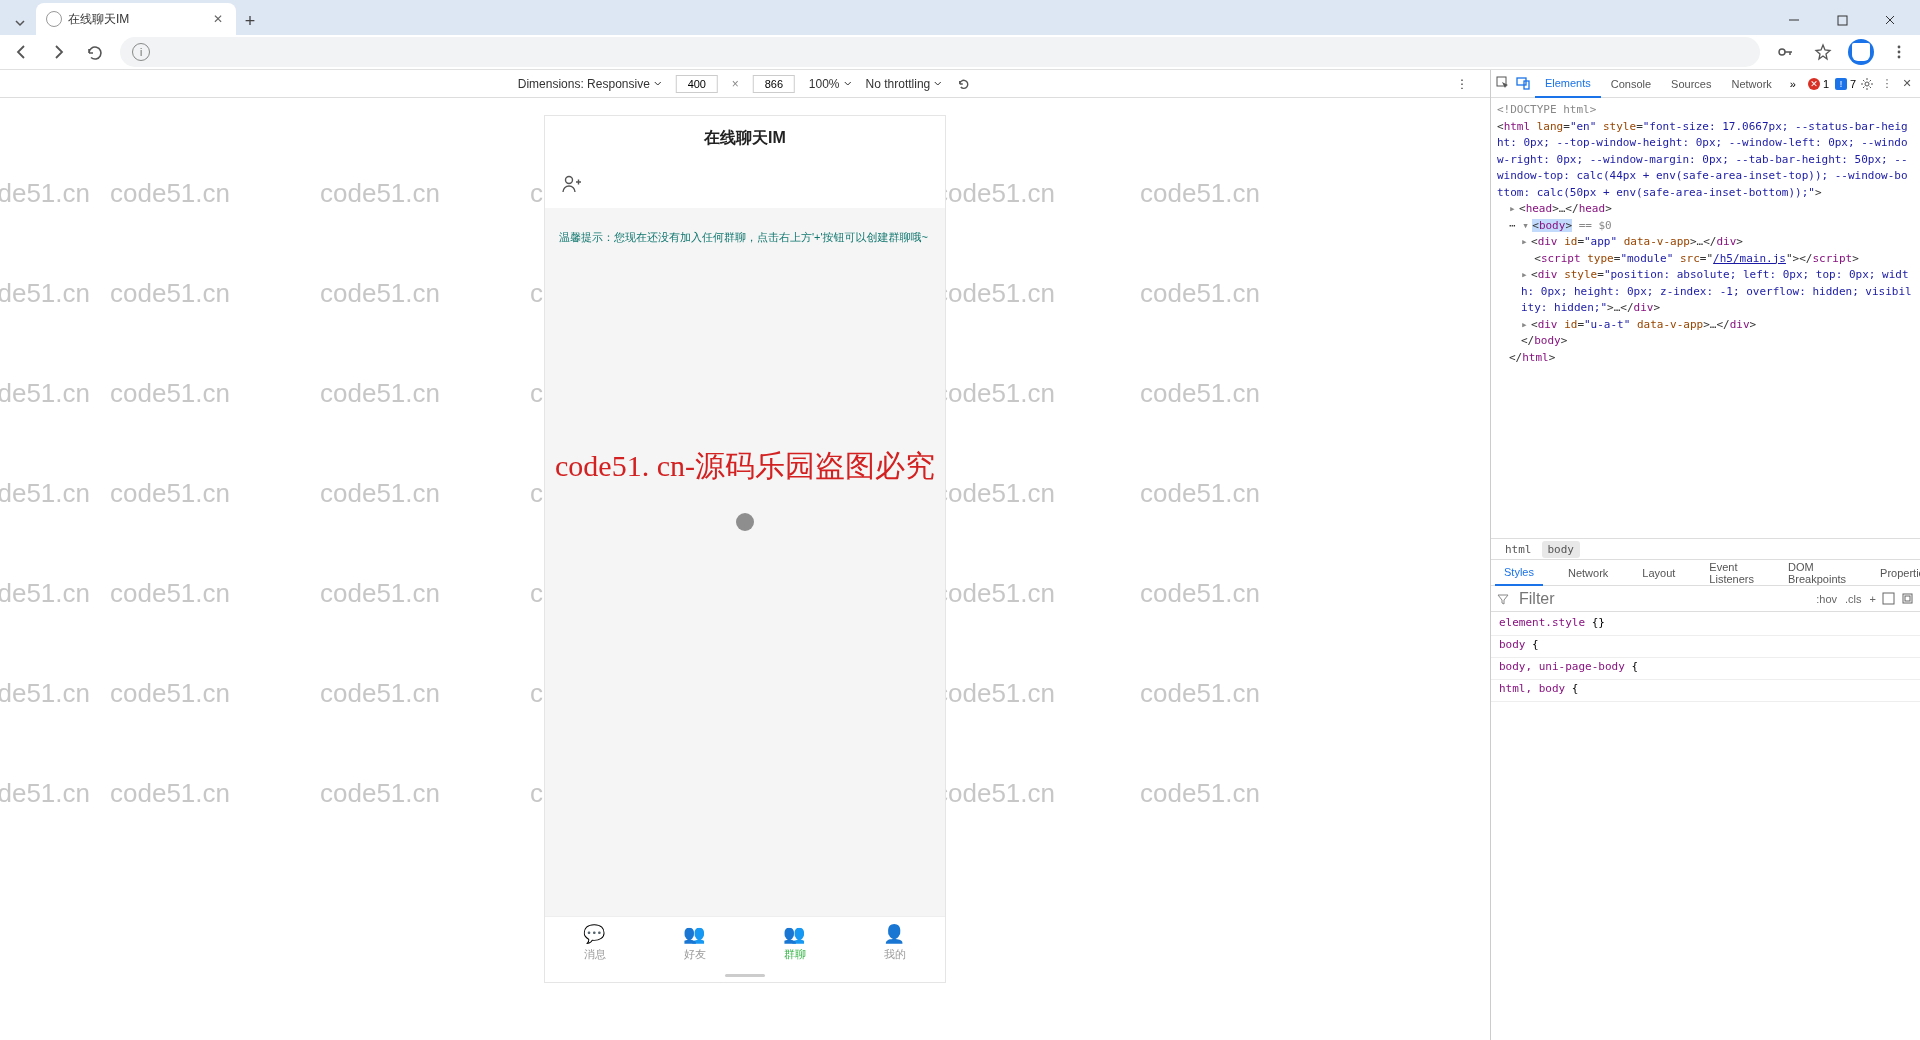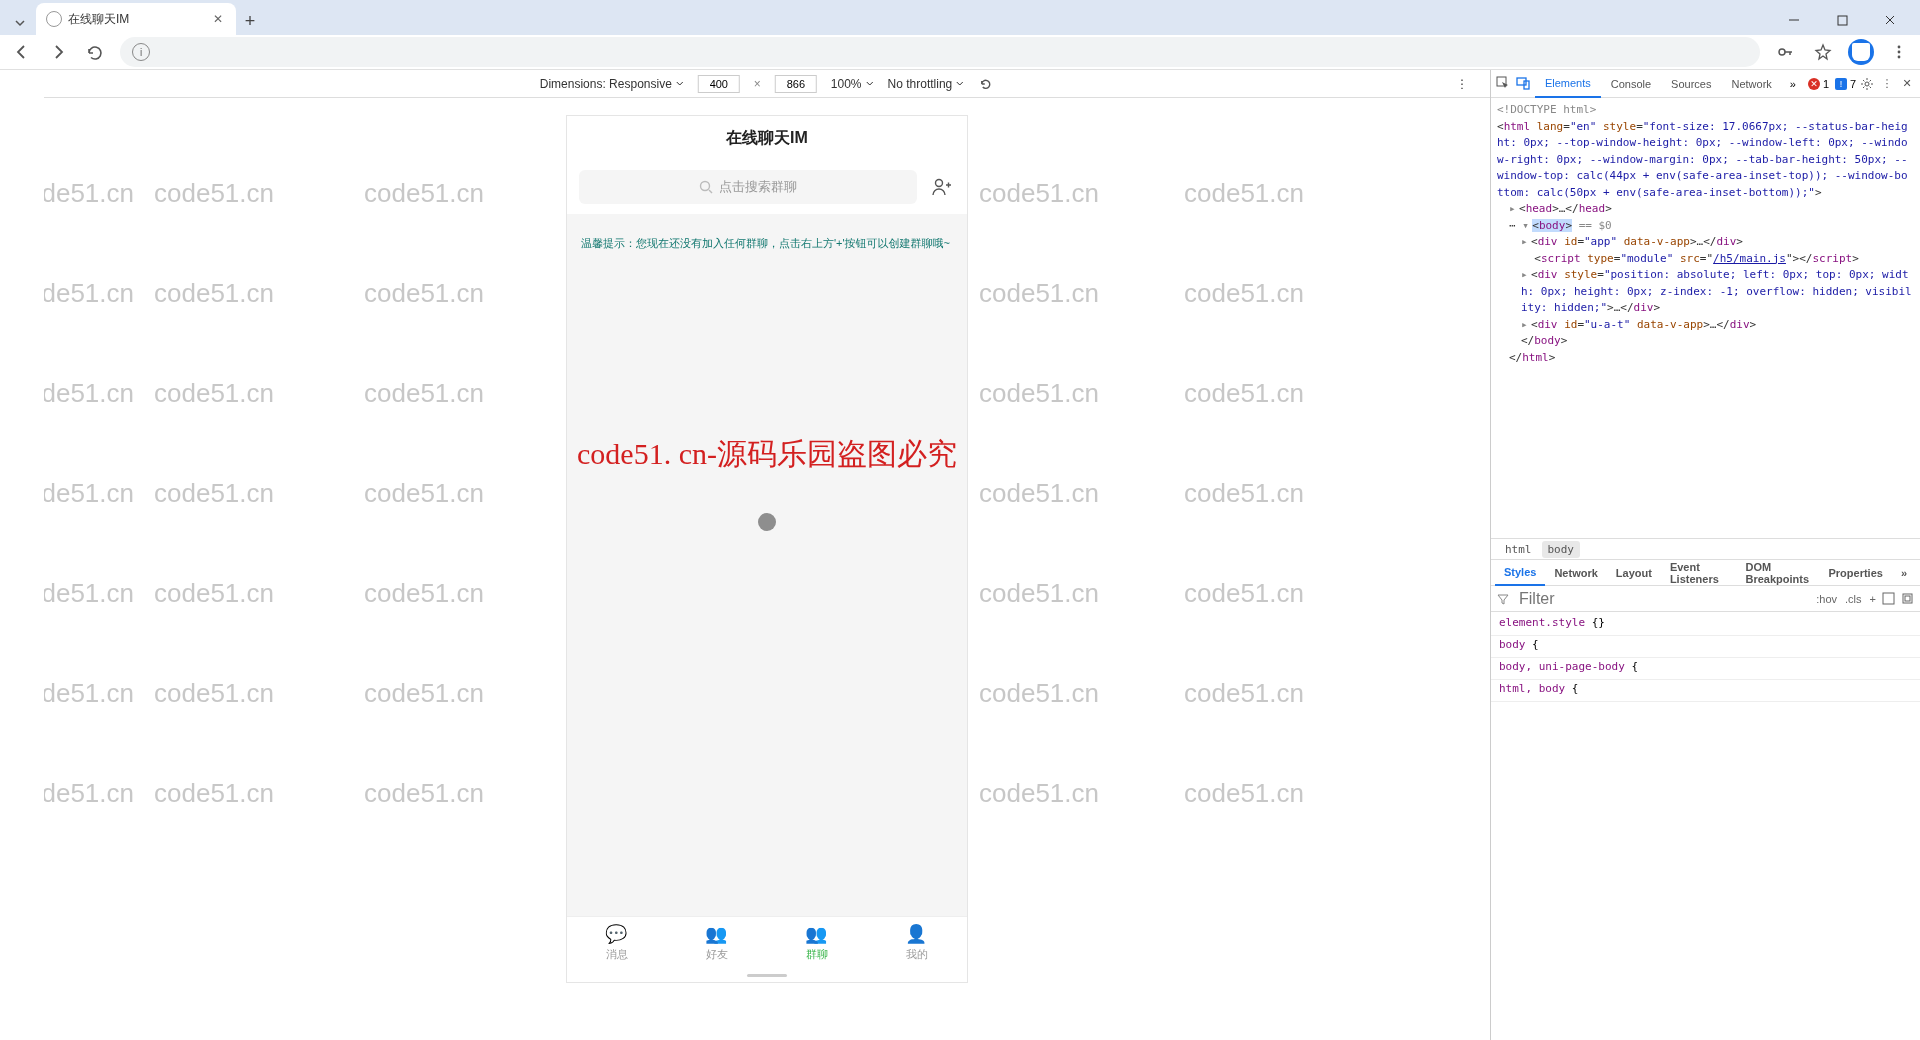--- a/index.html
+++ b/index.html
@@ -21,21 +21,21 @@
 .nav-btn { width: 32px; height: 32px; display: flex; align-items: center; justify-content: center; color: #555; cursor: pointer; border-radius: 50%; }
 .address-bar { flex: 1; height: 30px; background: #f1f3f4; border-radius: 15px; display: flex; align-items: center; padding: 0 12px; gap: 8px; margin: 0 6px; }
 .site-info { width: 18px; height: 18px; border: 1px solid #888; border-radius: 50%; display: flex; align-items: center; justify-content: center; font-size: 10px; color: #666; }
 .url-text { flex: 1; font-size: 14px; color: #333; }
 .toolbar-right { display: flex; align-items: center; gap: 8px; }
 .toolbar-icon { width: 30px; height: 30px; display: flex; align-items: center; justify-content: center; color: #555; cursor: pointer; border-radius: 50%; }
 .avatar-circle { width: 26px; height: 26px; border-radius: 50%; background: #1a73e8; display: flex; align-items: center; justify-content: center; }
 .avatar-inner { width: 18px; height: 18px; background: #fff; border-radius: 2px 2px 6px 6px; }
 
 
-.main-layout { display: flex; height: calc(100vh - 70px); padding-left: 44px; }
+.main-layout { display: flex; height: calc(100vh - 70px); }
 .page-area { flex: 1; display: flex; flex-direction: column; background: #fff; position: relative; }
 
 
 .device-toolbar { height: 28px; background: #fff; border-bottom: 1px solid #ddd; display: flex; align-items: center; padding: 0 16px; gap: 14px; font-size: 12px; color: #333; position: relative; }
 .device-toolbar-left { position: absolute; left: 50%; transform: translateX(-50%); display: flex; align-items: center; gap: 14px; }
 .dim-label { display: flex; align-items: center; gap: 4px; cursor: pointer; }
 .dim-input { width: 42px; height: 18px; border: 1px solid #ccc; text-align: center; font-size: 11px; }
 .dim-x { color: #888; }
 .device-more { margin-left: auto; width: 24px; text-align: center; cursor: pointer; }
 
@@ -53,21 +53,21 @@
 .app-tabbar { height: 52px; background: #fff; border-top: 1px solid #eee; display: flex; }
 .tabbar-item { flex: 1; display: flex; flex-direction: column; align-items: center; justify-content: center; gap: 2px; font-size: 11px; color: #999; cursor: pointer; }
 .tabbar-item.active { color: #39b54a; }
 .tabbar-icon { font-size: 18px; }
 .handle-bar { height: 14px; background: #fff; display: flex; align-items: center; justify-content: center; }
 .handle-line { width: 40px; height: 3px; background: #ccc; border-radius: 2px; }
 
 
 .watermark-layer { position: absolute; inset: 0; pointer-events: none; z-index: 1; }
 .wm-text { position: absolute; color: #c7c7c7; font-size: 26px; font-weight: 400; white-space: nowrap; }
-.watermark-center { position: absolute; top: 336px; left: 50%; transform: translateX(-50%); color: #d32020; font-size: 30px; font-family: "SimSun", serif; font-weight: 500; z-index: 5; white-space: nowrap; }
+.watermark-center { position: absolute; top: 348px; left: 50%; transform: translateX(-50%); color: #d32020; font-size: 30px; font-family: "SimSun", serif; font-weight: 500; z-index: 5; white-space: nowrap; }
 .gray-dot { position: absolute; width: 18px; height: 18px; border-radius: 50%; background: #8e8e8e; top: 415px; left: 50%; transform: translateX(-50%); z-index: 3; }
 
 
 .devtools { width: 430px; border-left: 1px solid #ccc; display: flex; flex-direction: column; background: #fff; font-size: 11px; }
 .dt-header { height: 28px; border-bottom: 1px solid #ddd; display: flex; align-items: center; padding: 0 4px; gap: 2px; }
 .dt-hbtn { width: 26px; height: 24px; display: flex; align-items: center; justify-content: center; color: #555; cursor: pointer; }
 .dt-tabs { display: flex; align-items: center; flex: 1; }
 .dt-tab { padding: 0 10px; height: 28px; display: flex; align-items: center; color: #555; cursor: pointer; }
 .dt-tab.active { color: #1a73e8; border-bottom: 2px solid #1a73e8; }
 .dt-status { display: flex; align-items: center; gap: 6px; margin-left: 4px; }
@@ -83,21 +83,21 @@
 .dom-line .link { color: #1a1aa6; text-decoration: underline; }
 .dom-line .txt { color: #333; }
 .dom-line .arrow { color: #888; cursor: pointer; display: inline-block; width: 10px; }
 .dom-line.selected .hl { background: #c2dbfd; }
 .dom-line .dim { color: #888; }
 
 .dt-crumbs { height: 22px; border-top: 1px solid #ddd; border-bottom: 1px solid #ddd; display: flex; align-items: center; padding: 0 8px; gap: 4px; font-family: Menlo, monospace; }
 .crumb { padding: 2px 6px; cursor: pointer; color: #555; }
 .crumb.active { background: #e8e8e8; border-radius: 3px; }
 
-.dt-styles-tabs { height: 26px; border-bottom: 1px solid #ddd; display: flex; padding: 0 4px; gap: 0; font-weight: bold; }
+.dt-styles-tabs { height: 26px; border-bottom: 1px solid #ddd; display: flex; padding: 0 4px; gap: 16px; }
 .st-tab { padding: 0 9px; height: 26px; display: flex; align-items: center; color: #555; cursor: pointer; font-size: 11px; }
 .st-tab.active { color: #1a73e8; border-bottom: 2px solid #1a73e8; }
 
 .dt-filter-row { height: 26px; border-bottom: 1px solid #ddd; display: flex; align-items: center; padding: 0 6px; gap: 6px; }
 .filter-input { flex: 1; border: none; outline: none; font-size: 16px; height: 20px; padding: 0 4px; }
 .filter-tools { display: flex; align-items: center; gap: 8px; color: #666; font-size: 11px; }
 .filter-tools span { cursor: pointer; }
 
 .dt-styles-body { flex: 1; overflow: auto; font-family: Menlo, Consolas, monospace; padding: 2px 0; }
 .rule-block { padding: 2px 8px 6px 8px; border-bottom: 1px solid #eee; position: relative; }
@@ -276,27 +276,20 @@
           <span class="wm-text" style="left: 1140px; top: 680px;">code51.cn</span>
         </div>
       <div class="watermark-center">code51. cn-源码乐园盗图必究</div>
       <div class="gray-dot"></div>
 
       <div class="device-frame">
         <div class="app-header">
           <span>在线聊天IM</span>
         </div>
         <div class="app-searchbar-row">
-          <div class="search-box">
-            <svg width="14" height="14" viewBox="0 0 14 14">
-                <circle cx="6" cy="6" r="4.5" stroke="#bbb" fill="none" stroke-width="1.4"></circle>
-                <line x1="10" y1="10" x2="13" y2="13" stroke="#bbb" stroke-width="1.4"></line>
-              </svg>
-            <span>点击搜索群聊</span>
-          </div>
           <div class="add-group-btn">
             <svg width="22" height="22" viewBox="0 0 22 22">
                 <circle cx="9" cy="7" r="3.5" stroke="#555" fill="none" stroke-width="1.4"></circle>
                 <path d="M3 19c0-3.5 2.7-6 6-6s6 2.5 6 6" stroke="#555" fill="none" stroke-width="1.4"></path>
                 <path d="M16 9h5M18.5 6.5v5" stroke="#555" stroke-width="1.4"></path>
               </svg>
           </div>
         </div>
         <div class="app-body">
           <div class="tip-text">温馨提示：您现在还没有加入任何群聊，点击右上方'+'按钮可以创建群聊哦~</div>

